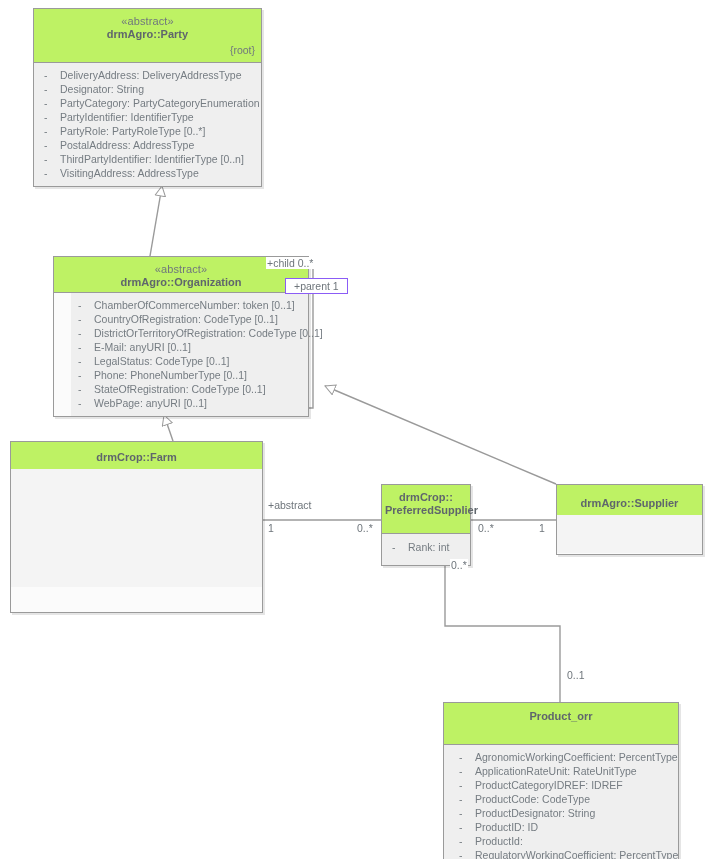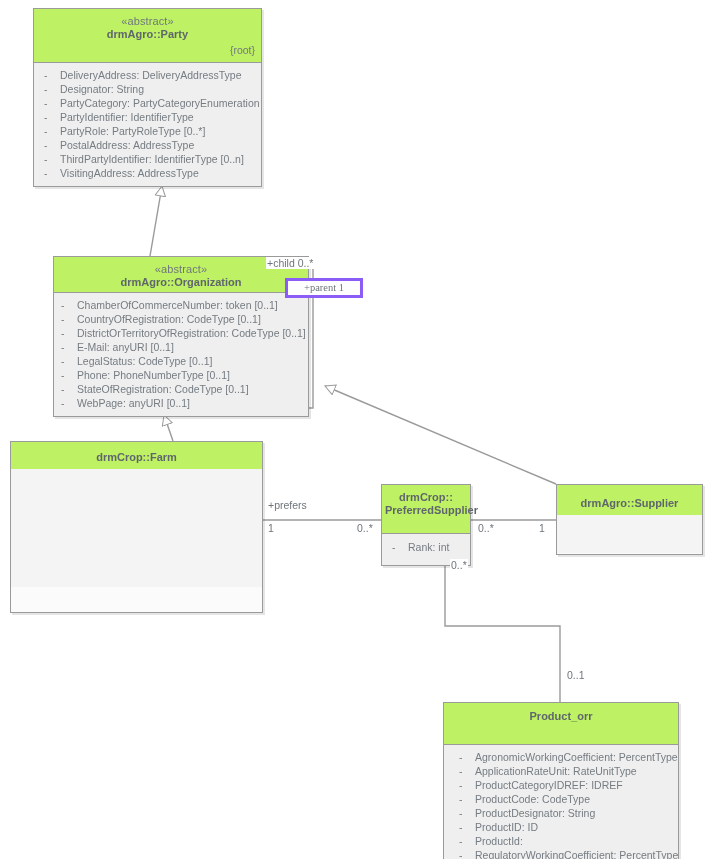--- a/index.html
+++ b/index.html
@@ -99,24 +99,23 @@
   .edge-label {
     position: absolute;
     font-size: 10.5px;
     color: #6e757b;
     background: #ffffff;
     line-height: 12px;
     padding: 0 1px;
     white-space: nowrap;
   }
   .edge-label.boxed {
-    border: 3px solid #8b5cf6;
-    background: #ffffff;
-    padding: 1px 16px;
-    font-family: Liberation Serif, serif;
+    border: 1px solid #8b5cf6;
+    background: #ffffff;
+    padding: 1px 8px;
   }
 </style>
 </head>
 <body>
 
 <div id="canvas">
 
   <svg id="connectors" viewBox="0 0 715 859" width="715" height="859">
     <defs>
       <marker id="gen-arrow" markerWidth="12" markerHeight="12" refX="10.5" refY="6" orient="auto" markerUnits="userSpaceOnUse">
@@ -169,21 +168,21 @@
       <span class="attr-row"><span class="attr-vis">-</span><span>ThirdPartyIdentifier: IdentifierType [0..n]</span></span>
       <span class="attr-row"><span class="attr-vis">-</span><span>VisitingAddress: AddressType</span></span>
     </div>
   </div>
 
   <div class="uml-class has-attrs" style="left:53px; top:256px; width:256px;">
     <div class="uml-header" style="padding-bottom:3px;">
       <span class="stereotype">«abstract»</span>
       <span class="cls-name">drmAgro::Organization</span>
     </div>
-    <div class="uml-attrs" style="padding-left:1px;">
+    <div class="uml-attrs" style="padding-left:1px;margin-left:17px;">
       <span class="attr-row"><span class="attr-vis">-</span><span>ChamberOfCommerceNumber: token [0..1]</span></span>
       <span class="attr-row"><span class="attr-vis">-</span><span>CountryOfRegistration: CodeType [0..1]</span></span>
       <span class="attr-row"><span class="attr-vis">-</span><span>DistrictOrTerritoryOfRegistration: CodeType [0..1]</span></span>
       <span class="attr-row"><span class="attr-vis">-</span><span>E-Mail: anyURI [0..1]</span></span>
       <span class="attr-row"><span class="attr-vis">-</span><span>LegalStatus: CodeType [0..1]</span></span>
       <span class="attr-row"><span class="attr-vis">-</span><span>Phone: PhoneNumberType [0..1]</span></span>
       <span class="attr-row"><span class="attr-vis">-</span><span>StateOfRegistration: CodeType [0..1]</span></span>
       <span class="attr-row"><span class="attr-vis">-</span><span>WebPage: anyURI [0..1]</span></span>
     </div>
   </div>
@@ -225,21 +224,21 @@
       <span class="attr-row"><span class="attr-vis">-</span><span>ProductID: ID</span></span>
       <span class="attr-row"><span class="attr-vis">-</span><span>ProductId:</span></span>
       <span class="attr-row"><span class="attr-vis">-</span><span>RegulatoryWorkingCoefficient: PercentType</span></span>
     </div>
   </div>
 
   <div class="edge-label" style="left:266px; top:257px;">+child 0..*</div>
 
   <div class="edge-label boxed" style="left:285px; top:278px;">+parent 1</div>
 
-  <div class="edge-label" style="left:267px; top:499px;">+prefers</div>
+  <div class="edge-label" style="left:267px; top:499px;">+abstract</div>
 
   <div class="edge-label" style="left:267px; top:522px;">1</div>
 
   <div class="edge-label" style="left:356px; top:522px;">0..*</div>
 
   <div class="edge-label" style="left:477px; top:522px;">0..*</div>
 
   <div class="edge-label" style="left:538px; top:522px;">1</div>
 
   <div class="edge-label" style="left:450px; top:559px;">0..*</div>

